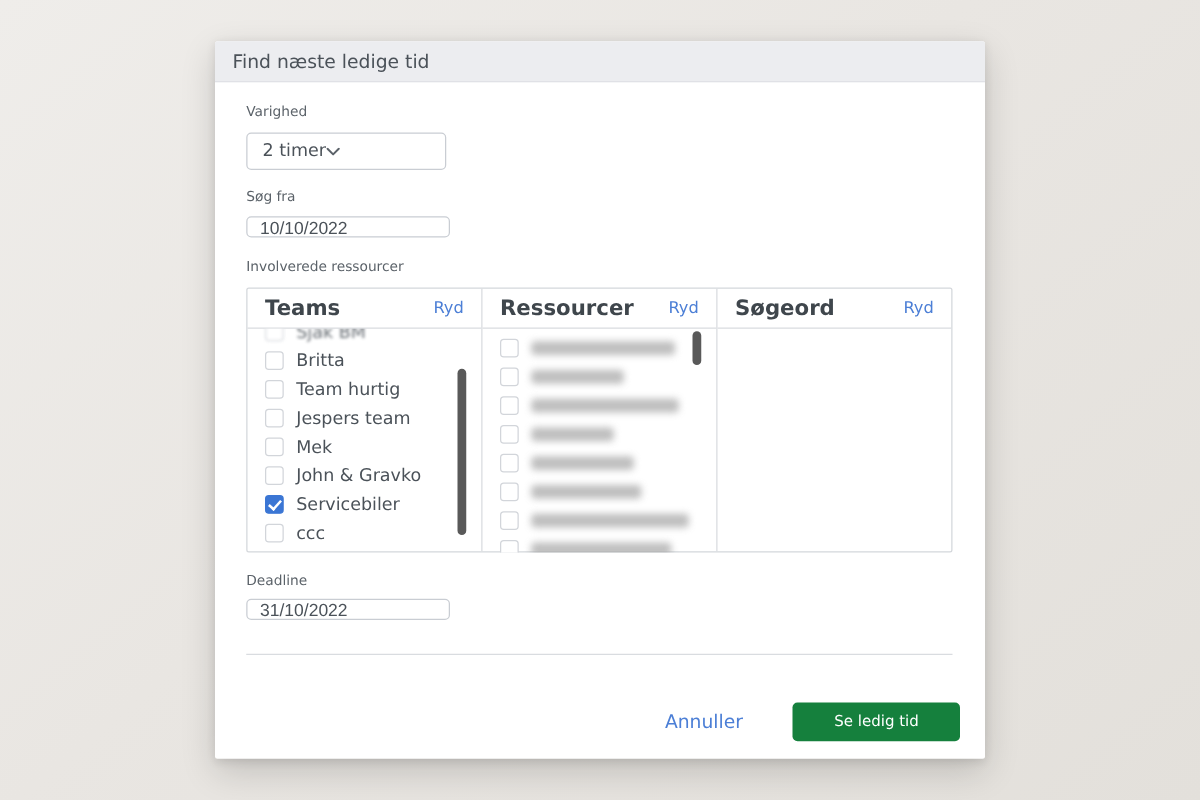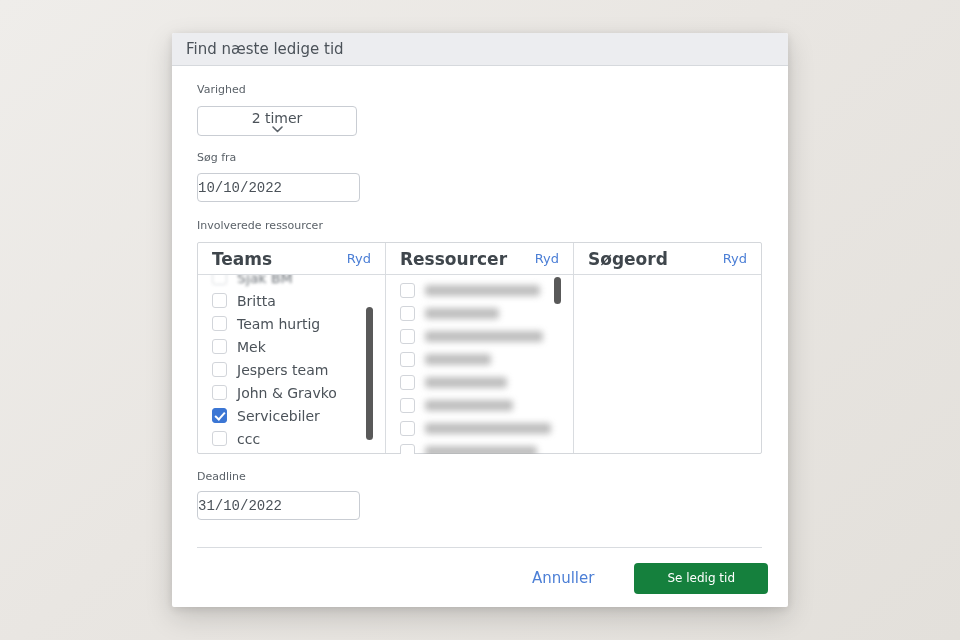--- a/index.html
+++ b/index.html
@@ -21,29 +21,29 @@
   }
   .modal-body{padding:0 26px 0 25px;flex:1 1 auto;}
   .field-label{font-size:11px;color:#5b6269;line-height:15px;height:15px;}
   .lbl-varighed{margin-top:16px;}
   .lbl-soegfra{margin-top:14px;}
   .lbl-involverede{margin-top:16px;}
   .lbl-deadline{margin-top:15px;}
   .select-box{
     margin-top:9px;width:160px;height:30px;box-sizing:border-box;
     border:1px solid #c9cdd3;border-radius:4px;background:#fff;
-    display:flex;align-items:center;justify-content:center;
-    padding:0 12px;font-size:14px;color:#4b5259;cursor:pointer;flex-direction:column;
+    display:flex;align-items:center;justify-content:flex-start;
+    padding:0 12px;font-size:14px;color:#4b5259;cursor:pointer;
   }
   .chev{width:11px;height:7px;display:block;}
   .text-input{
-    margin-top:8px;width:163px;height:29px;box-sizing:border-box;
+    margin-top:8px;width:163px;height:17px;box-sizing:border-box;
     border:1px solid #c9cdd3;border-radius:4px;background:#fff;
-    padding:0 0;font-size:14px;color:#4b5259;outline:none;
-    font-family:Liberation Mono, monospace;display:block;
+    padding:0 10px;font-size:14px;color:#4b5259;outline:none;
+    font-family:Liberation Sans, sans-serif;display:block;
   }
   .inp-deadline{margin-top:7px;}
   .columns{
     margin-top:9px;height:212px;box-sizing:border-box;
     border:1px solid #d4d7db;border-radius:2px;display:flex;background:#fff;
   }
   .col{flex:1 1 0;position:relative;border-right:1px solid #d9dce0;min-width:0;}
   .col:last-child{border-right:none;}
   .col-head{
     height:32px;box-sizing:border-box;border-bottom:1px solid #d9dce0;
@@ -121,25 +121,25 @@
             <div class="item">
               <span class="cb"></span>
               <span class="lab">Britta</span>
             </div>
             <div class="item">
               <span class="cb"></span>
               <span class="lab">Team hurtig</span>
             </div>
             <div class="item">
               <span class="cb"></span>
+              <span class="lab">Jespers team</span>
+            </div>
+            <div class="item">
+              <span class="cb"></span>
               <span class="lab">Mek</span>
-            </div>
-            <div class="item">
-              <span class="cb"></span>
-              <span class="lab">Jespers team</span>
             </div>
             <div class="item">
               <span class="cb"></span>
               <span class="lab">John &amp; Gravko</span>
             </div>
             <div class="item">
               <span class="cb checked"></span>
               <span class="lab">Servicebiler</span>
             </div>
             <div class="item">

